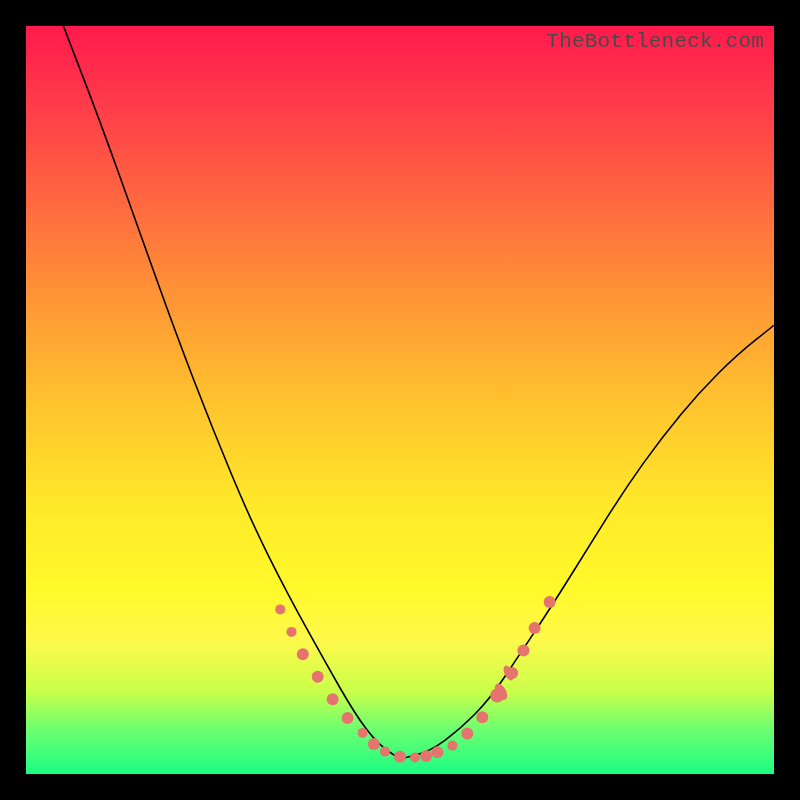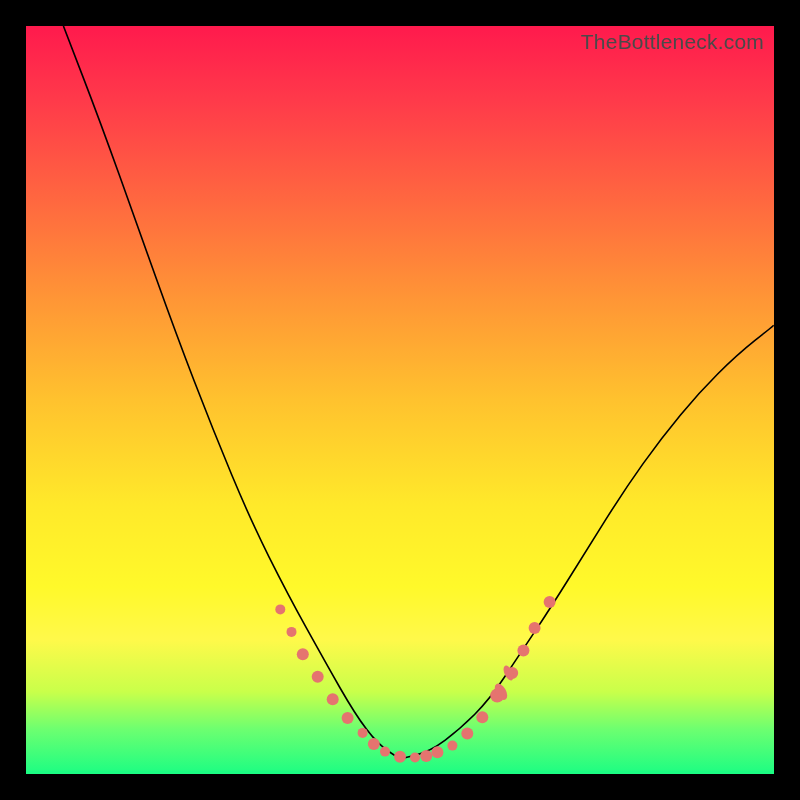--- a/index.html
+++ b/index.html
@@ -22,20 +22,21 @@
       #ff3a4a 10%,
       #ff6a3f 24%,
       #ff9436 36%,
       #ffc22e 50%,
       #ffe92a 64%,
       #fff92a 75%,
       #fff94a 82%,
       #c9ff4a 89%,
       #6dff70 94%,
       #1cfd83 100%);
+    font-family: Liberation Mono, monospace;
   }
   .watermark {
     position: absolute;
     top: 4px;
     right: 10px;
     color: #4a4a4a;
     font-size: 21px;
     font-weight: 500;
     letter-spacing: 0.2px;
     z-index: 5;

